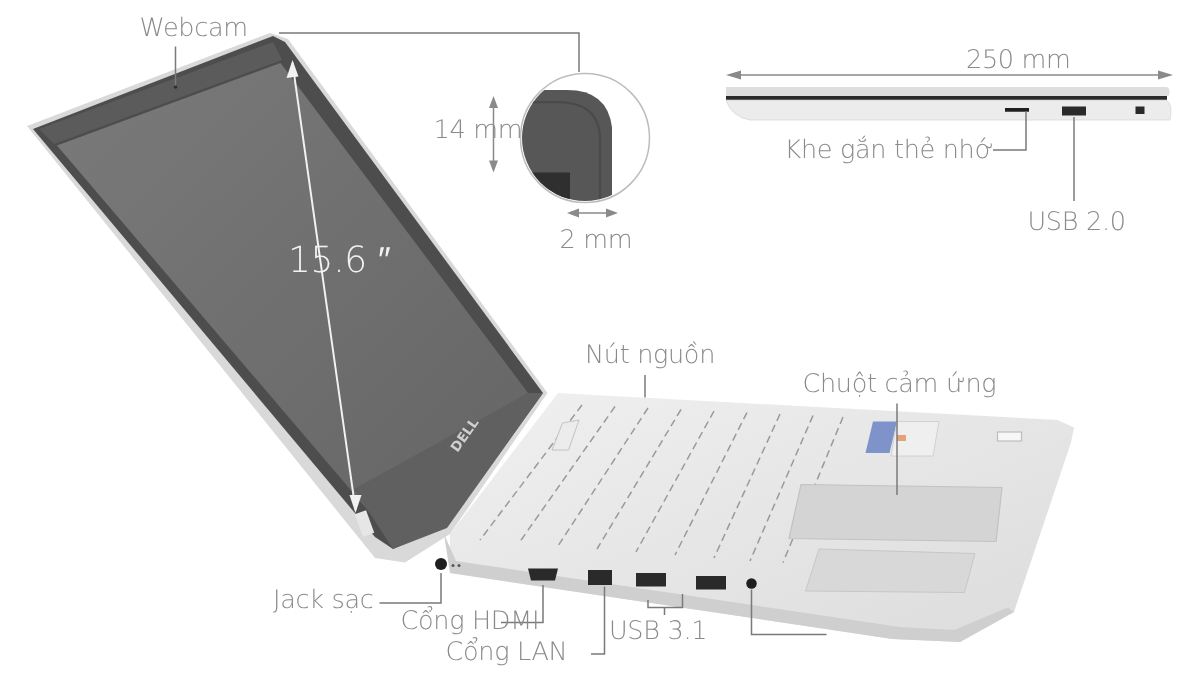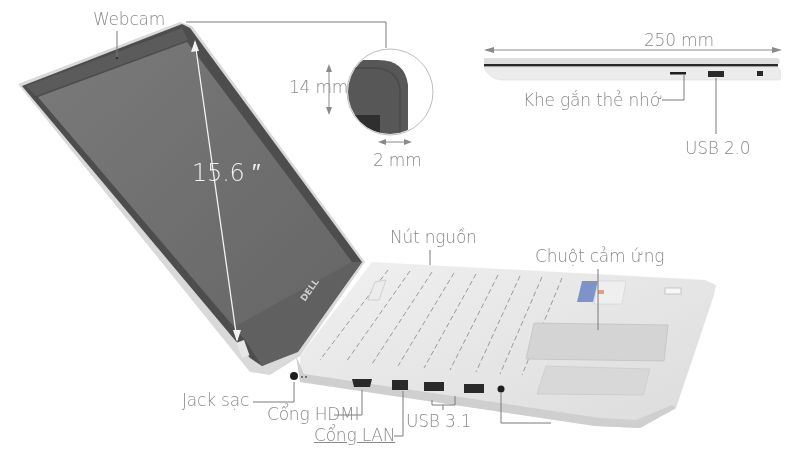--- a/index.html
+++ b/index.html
@@ -156,16 +156,16 @@
   <span class="label" style="left:261px; top:79px;margin-left:28px;">14 mm</span>
   <span class="label" style="left:373px; top:152px;">2 mm</span>
   <span class="label screen" style="left:192px; top:161px;">15.6 ″</span>
   <span class="label" style="left:606px; top:32px;margin-left:38px;">250 mm</span>
   <span class="label" style="left:523px; top:92px;">Khe gắn thẻ nhớ</span>
   <span class="label" style="left:685px; top:140px;">USB 2.0</span>
   <span class="label" style="left:390px; top:229px;">Nút nguồn</span>
   <span class="label" style="left:535px; top:248px;">Chuột cảm ứng</span>
   <span class="label" style="left:182px; top:392px;">Jack sạc</span>
   <span class="label" style="left:247px; top:406px;margin-left:20px;">Cổng HDMI</span>
-  <span class="label" style="left:314px; top:427px;text-decoration:underline;">Cổng LAN</span>
+  <span class="label" style="left:297px; top:427px;">Cổng LAN</span>
   <span class="label" style="left:406px; top:413px;">USB 3.1</span>
 
 </div>
 
 </body></html>

